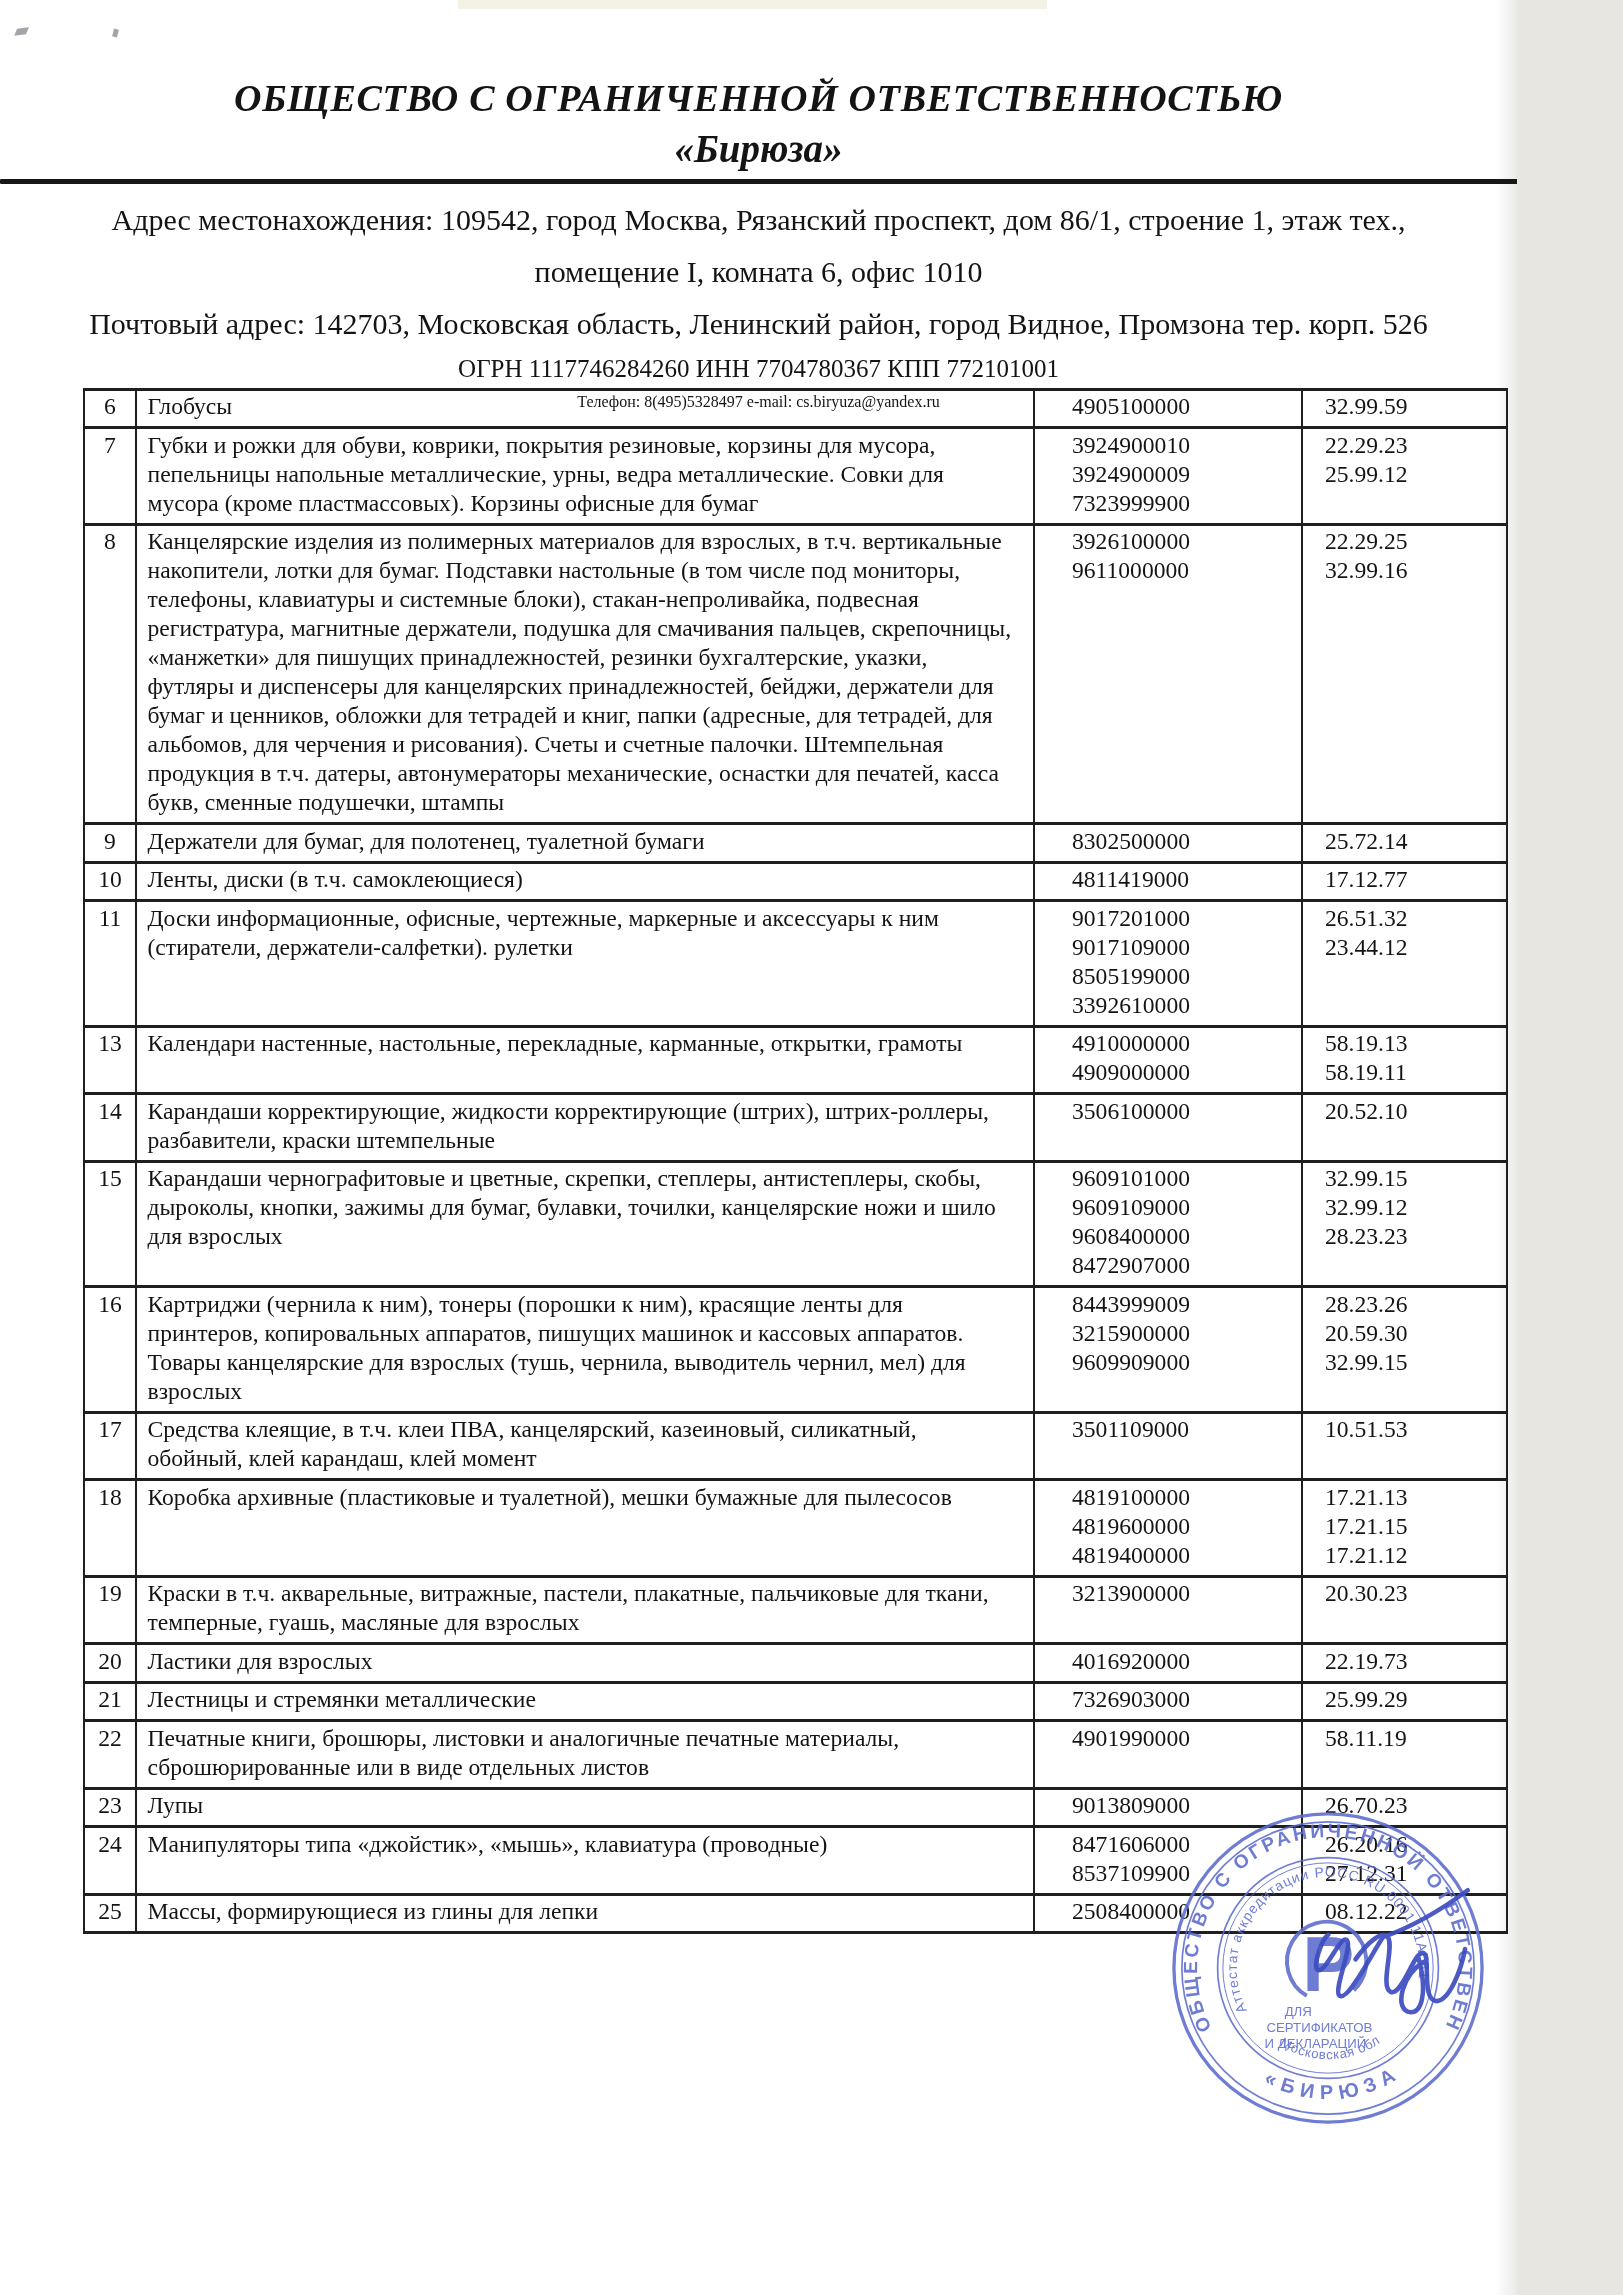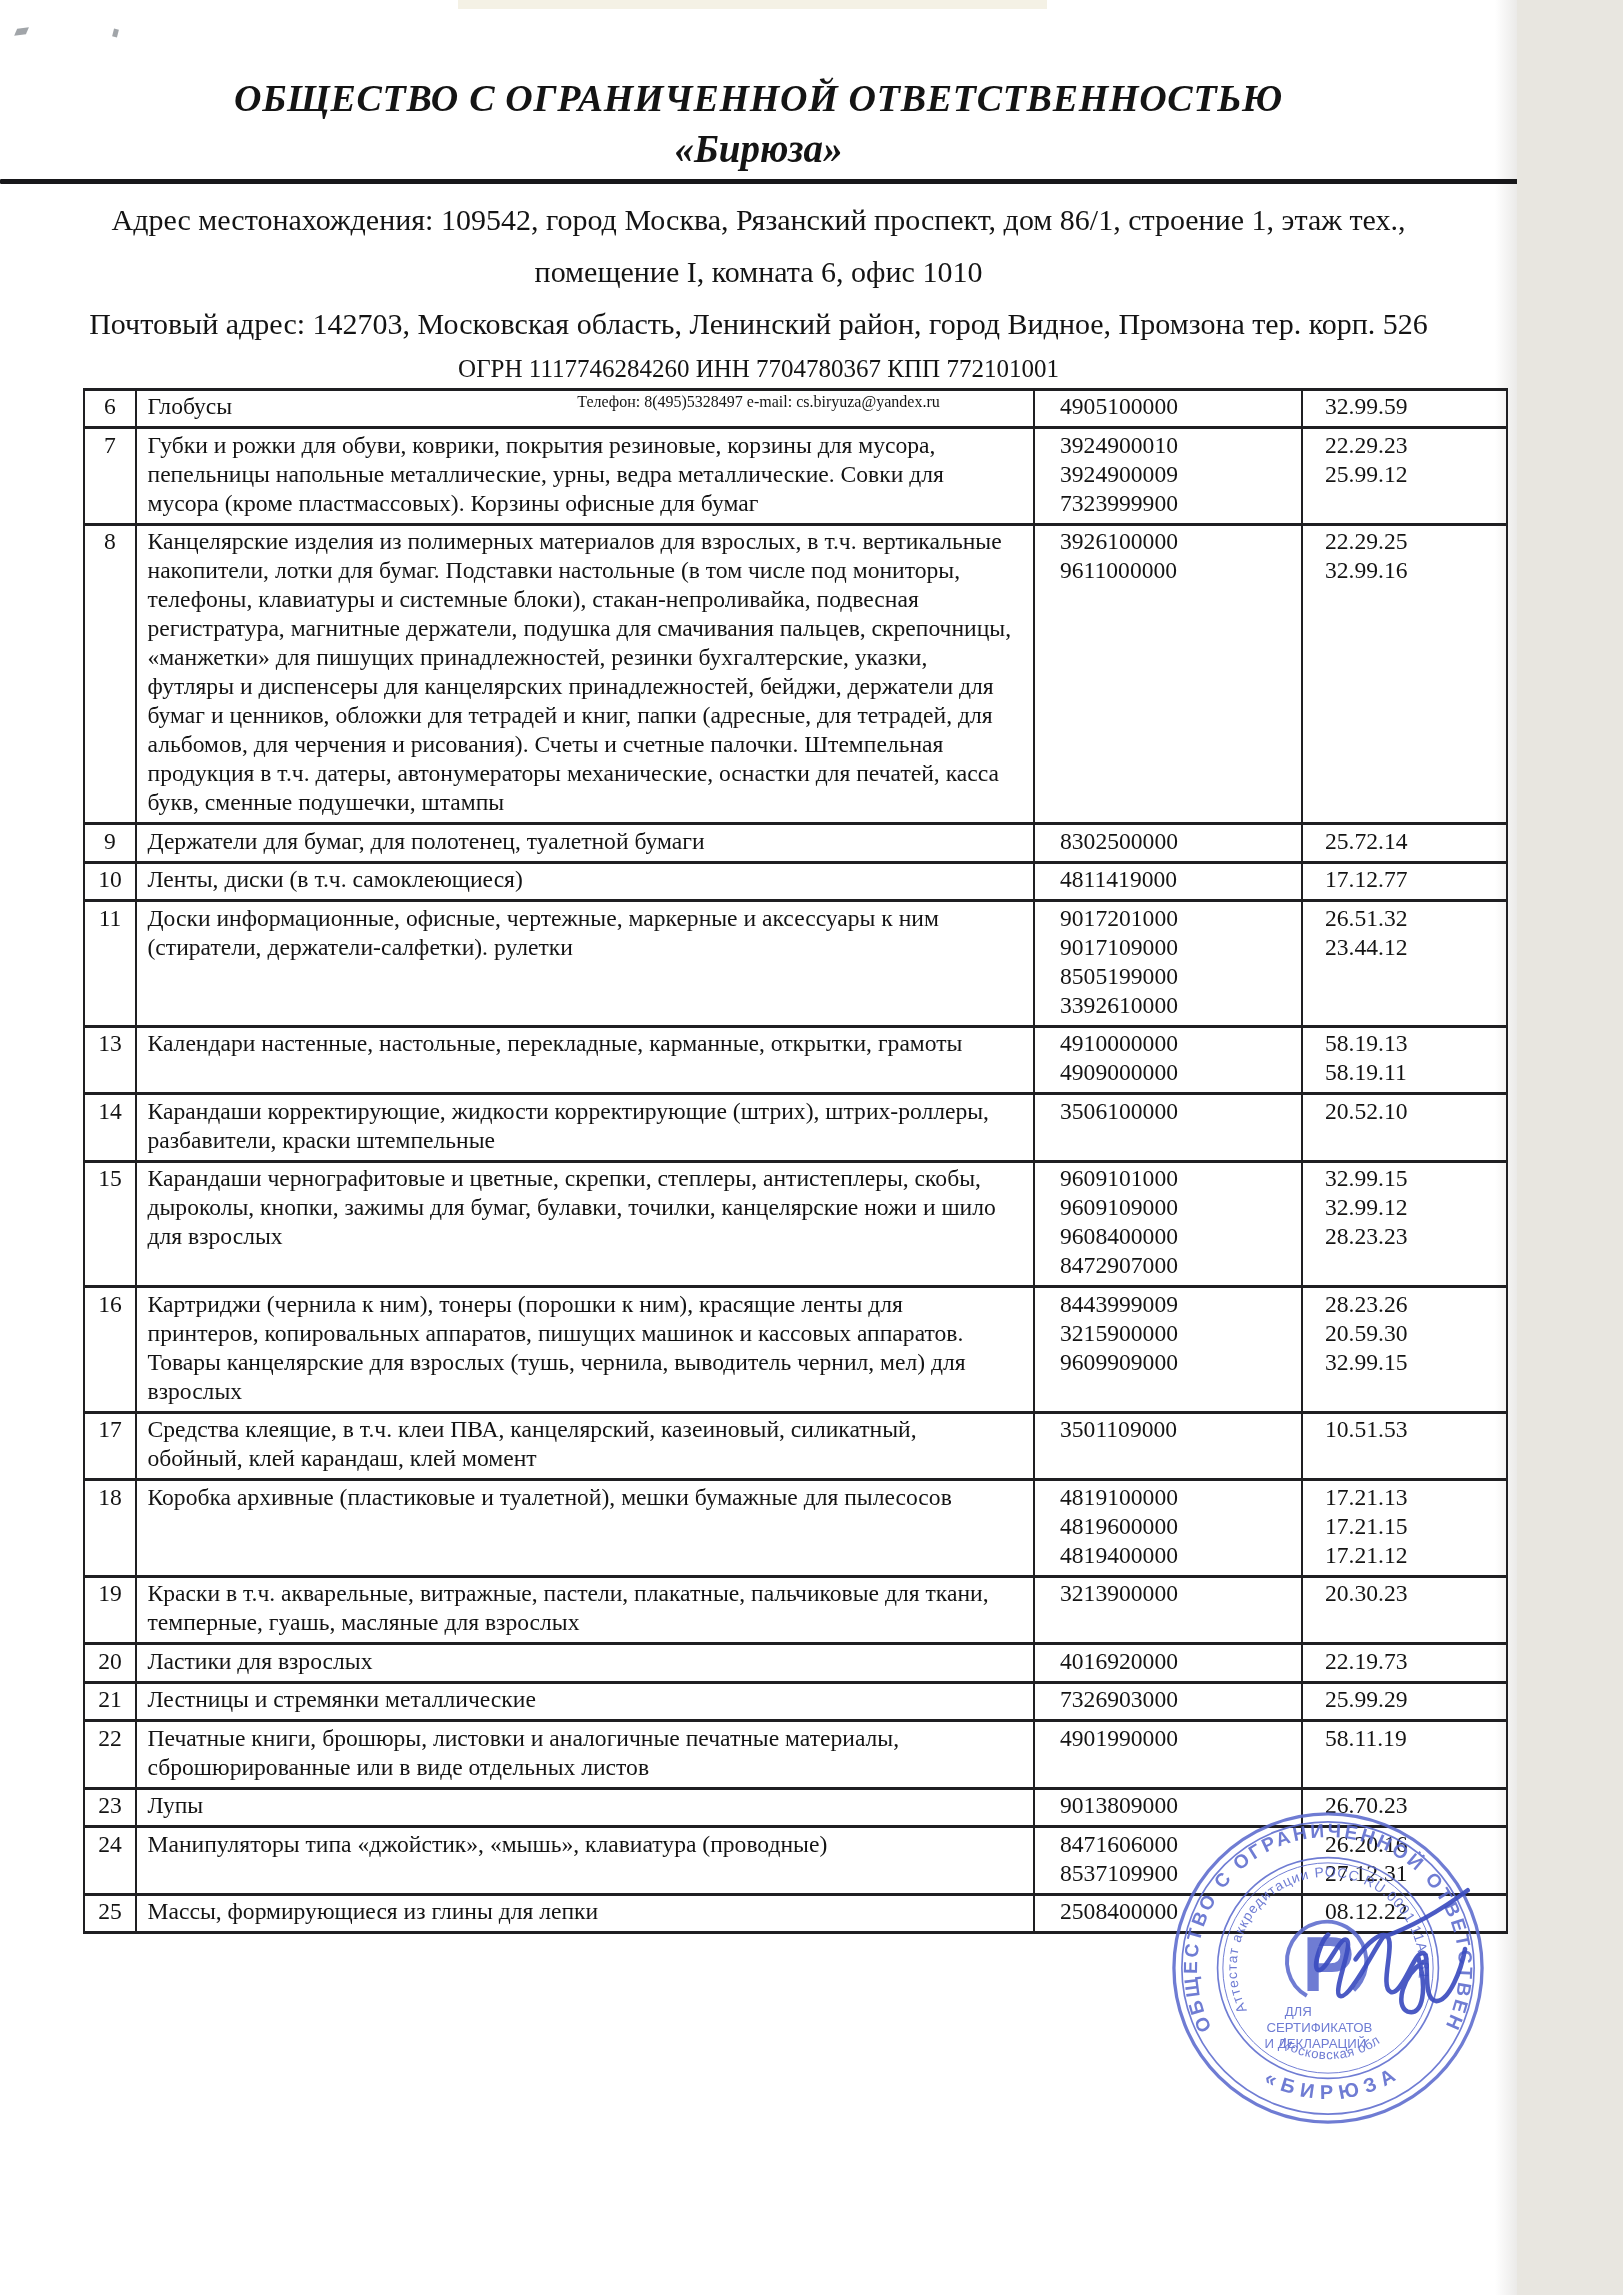--- a/index.html
+++ b/index.html
@@ -50,21 +50,21 @@
   }
   .reg-table td {
     border:2px solid #1f1f22;
     border-top-width:3.3px;
     vertical-align:top;
     padding:1.3px 6.5px 5.2px 10.5px;
   }
   .reg-table tr:last-child td { border-bottom-width:3.3px; }
   td.c-num  { width:52px;  text-align:center; padding-left:2.6px; padding-right:2.6px; }
   td.c-desc { width:898px; padding-right:16px; }
-  td.c-code { width:268px; padding-left:25px; }
+  td.c-code { width:268px; padding-left:37px; }
   td.c-okpd { width:205px; padding-left:22px; }
   .code-line, .okpd-line { line-height:29px; }
 
   
   .stamp-svg { position:absolute; left:1166px; top:1806px; width:324px; height:324px; opacity:.88; }
   .sign-svg  { position:absolute; left:1299px; top:1872px; width:190px; height:150px; opacity:.92; }
 </style>
 </head>
 <body>
 

